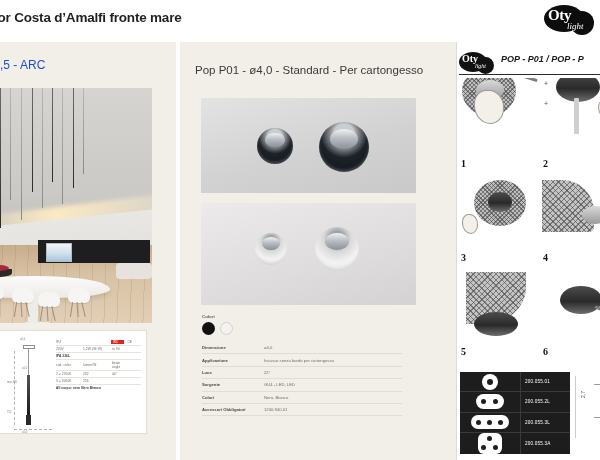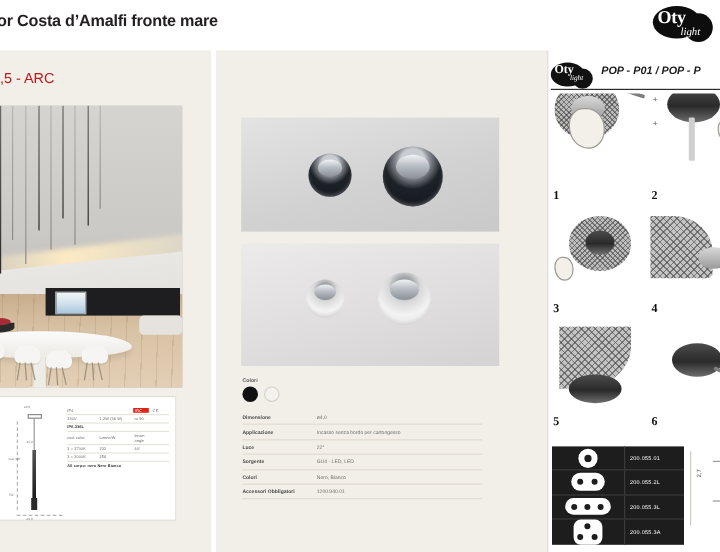--- a/index.html
+++ b/index.html
@@ -50,21 +50,21 @@
     background:#ffffff;
   }
 
   
   .panel-left {
     position:absolute; left:-24px; top:0; width:200px; height:418px;
     background:#f2efe8;
   }
   .panel-left .p-title {
     position:absolute; left:24px; top:16px;
-    font-size:12px; color:#b91c1c; white-space:nowrap;
+    font-size:12px; color:#1d4ed8; white-space:nowrap;
   }
   .render {
     position:absolute; left:0; top:46px; width:176px; height:235px;
     overflow:hidden; background:#cfcdc9;
   }
   .r-wallback {
     position:absolute; inset:0;
     background:linear-gradient(180deg,#d6d4d0 0%,#cbc9c5 46%,#c4c2be 58%,#bfbdb9 100%);
   }
   .r-coveglow {
@@ -423,20 +423,21 @@
             <span class="c2">256</span>
           </div>
           <div class="ds-row" style="border-bottom:none;">
             <span class="ds-bold">All corpo: nero  Nero  Bianco</span>
           </div>
         </div>
       </div>
     </div>
 
     <div class="panel-mid">
+      <div class="p-title">Pop P01 - ø4,0 - Standard - Per cartongesso</div>
 
       <div class="prod-img a">
         <div class="spot dark" style="left:56px; top:30px; width:36px; height:36px;">
           <div class="cone"></div>
         </div>
         <div class="spot dark" style="left:118px; top:24px; width:50px; height:50px;">
           <div class="cone"></div>
         </div>
       </div>
 

